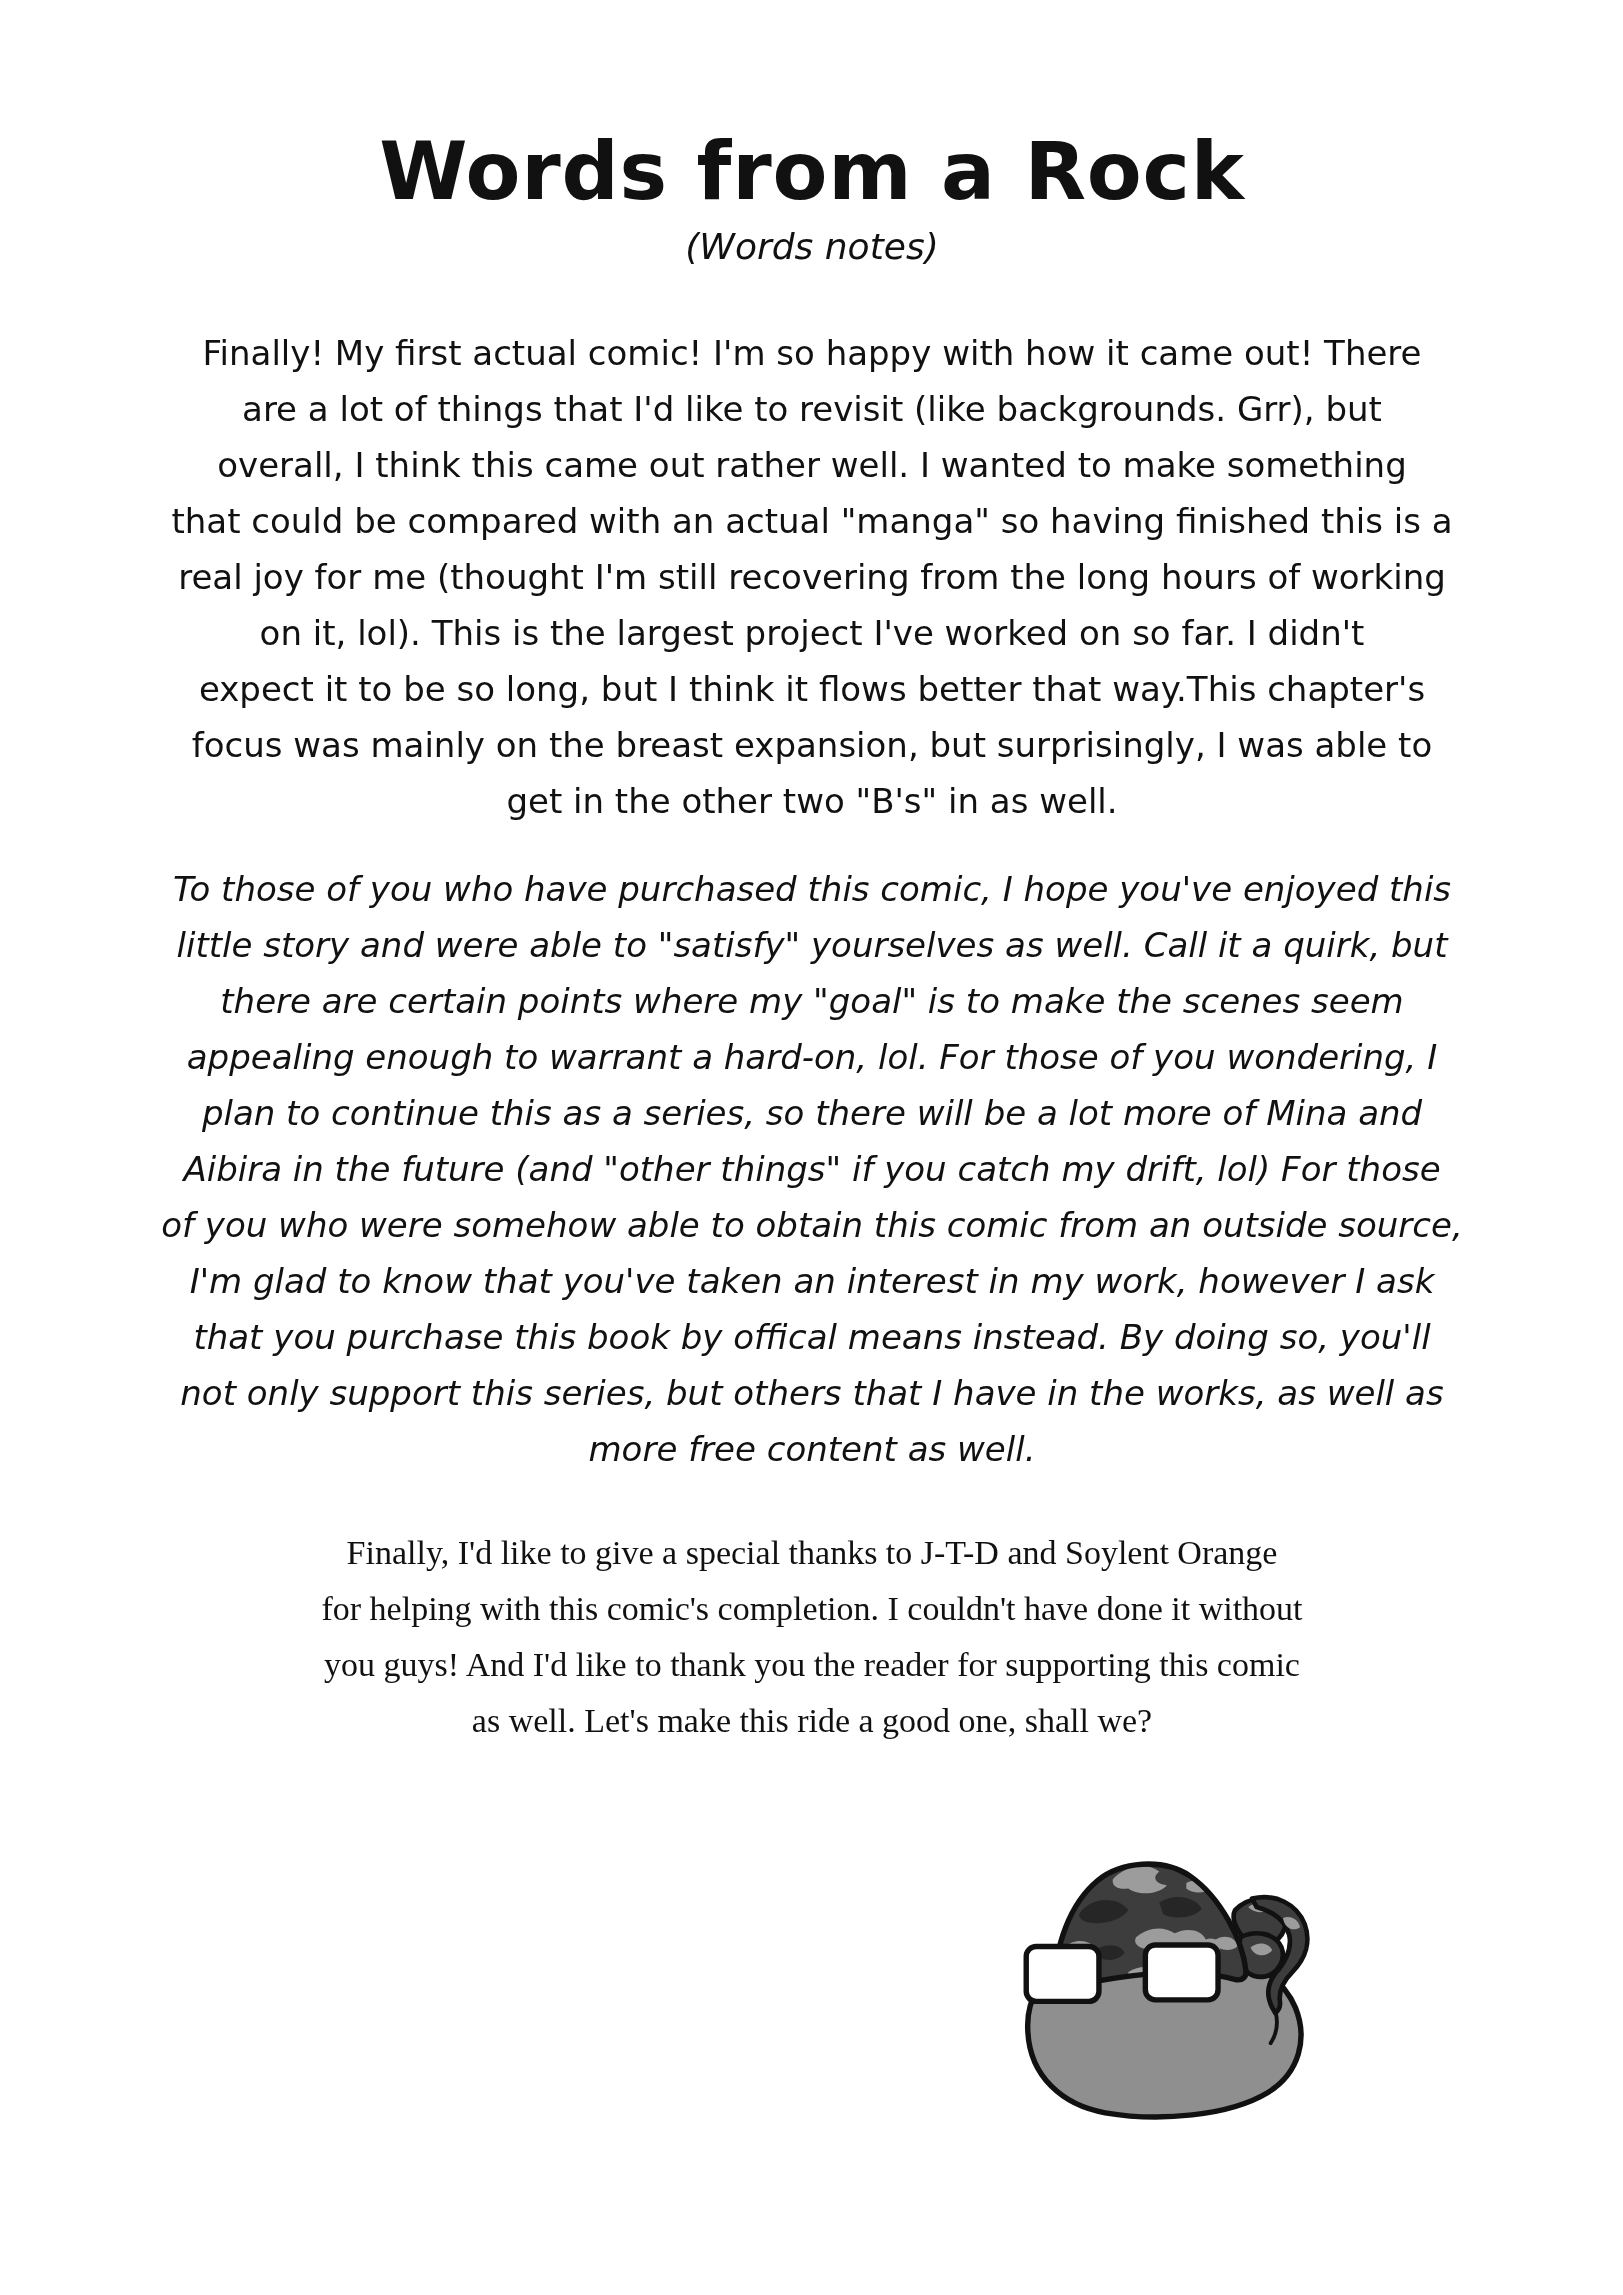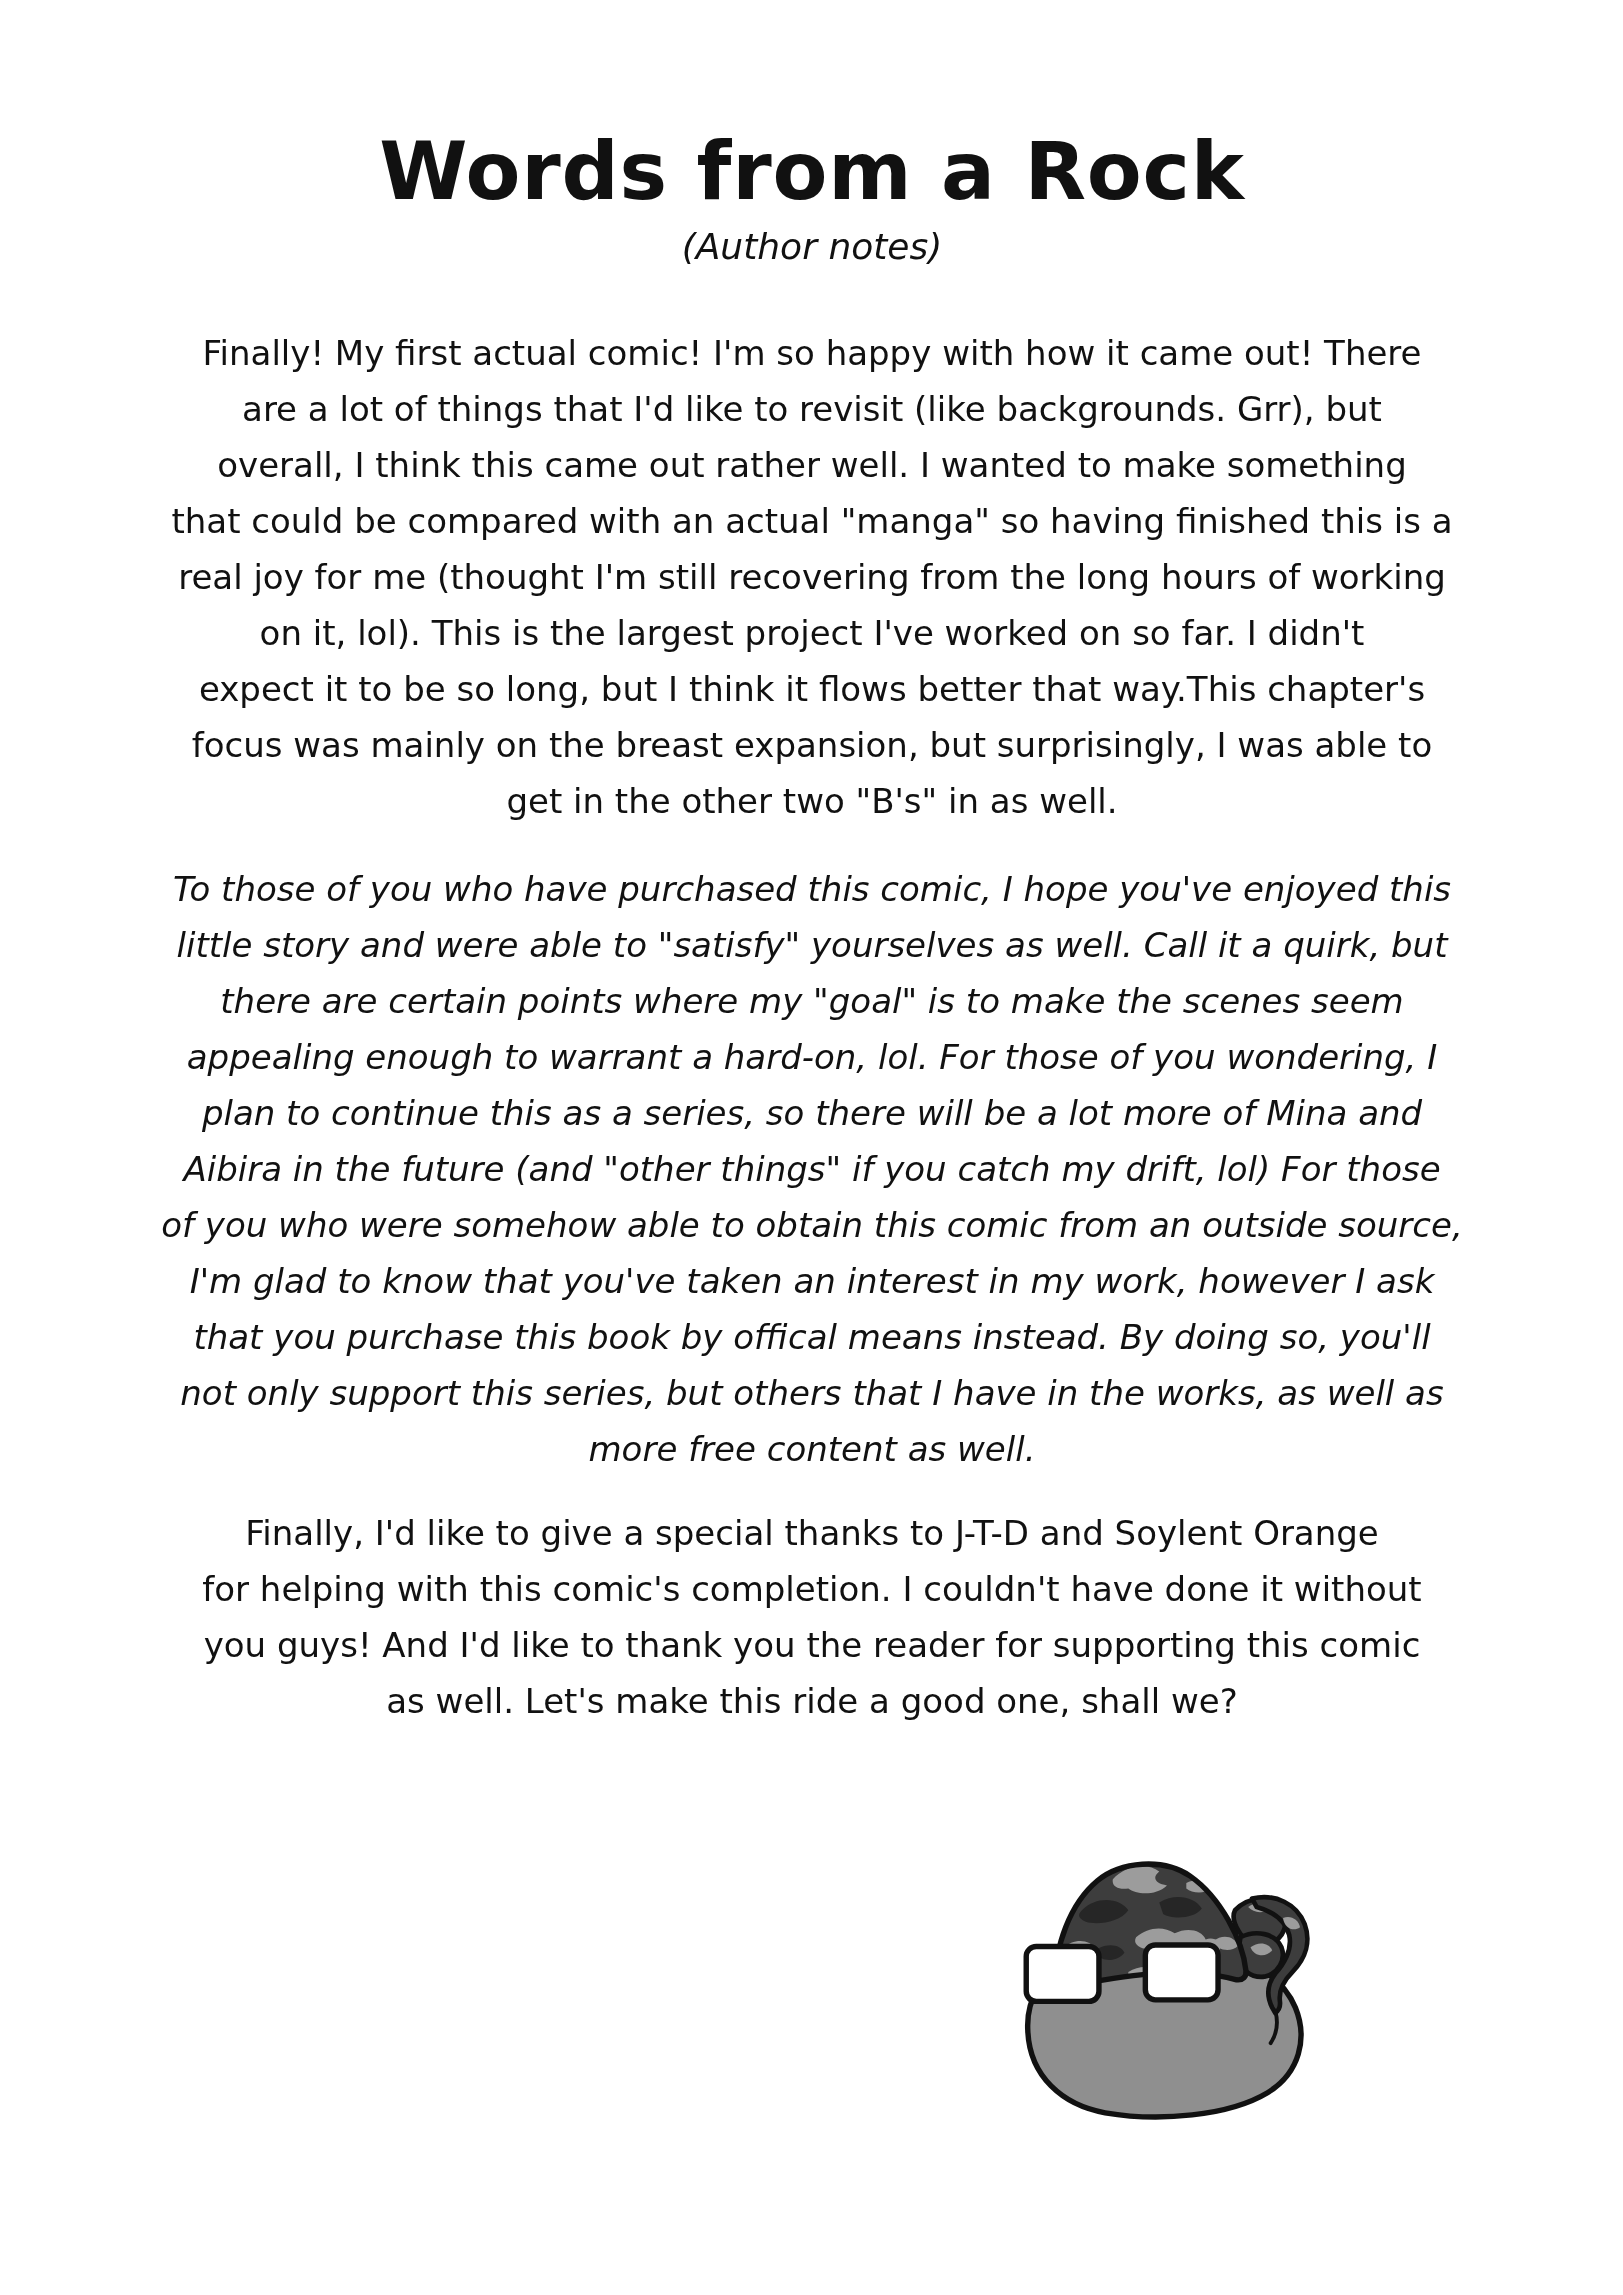--- a/index.html
+++ b/index.html
@@ -31,36 +31,36 @@
     width: 1548px;
     margin-left: auto;
     margin-right: auto;
     text-align: center;
     font-size: 34px;
     line-height: 56px;
     white-space: pre-line;
   }
   .para.p1 { margin-top: 54px; }
   .para.p2 { margin-top: 32px; font-style: italic; }
-  .para.p3 { margin-top: 28px; }
+  .para.p3 { margin-top: 48px; font-family: Liberation Serif, serif; }
   .mascot {
     position: absolute;
     left: 1020px;
     top: 1856px;
     width: 294px;
     height: 280px;
   }
 </style>
 </head>
 <body>
 
 <div class="page">
 
   <div class="title">Words from a Rock</div>
-  <div class="subtitle">(Author notes)</div>
+  <div class="subtitle">(Words notes)</div>
 
   <div class="para p1">Finally! My first actual comic! I'm so happy with how it came out! There
 are a lot of things that I'd like to revisit (like backgrounds. Grr), but
 overall, I think this came out rather well.  I wanted to make something
 that could be compared with an actual "manga" so having finished this is a
 real joy for me (thought I'm still recovering from the long hours of working
 on it, lol). This is the largest project I've worked on so far. I didn't
 expect it to be so long, but I think it flows better that way.This chapter's
 focus was mainly on the breast expansion, but surprisingly, I was able to
 get in the other two "B's" in as well.</div>

